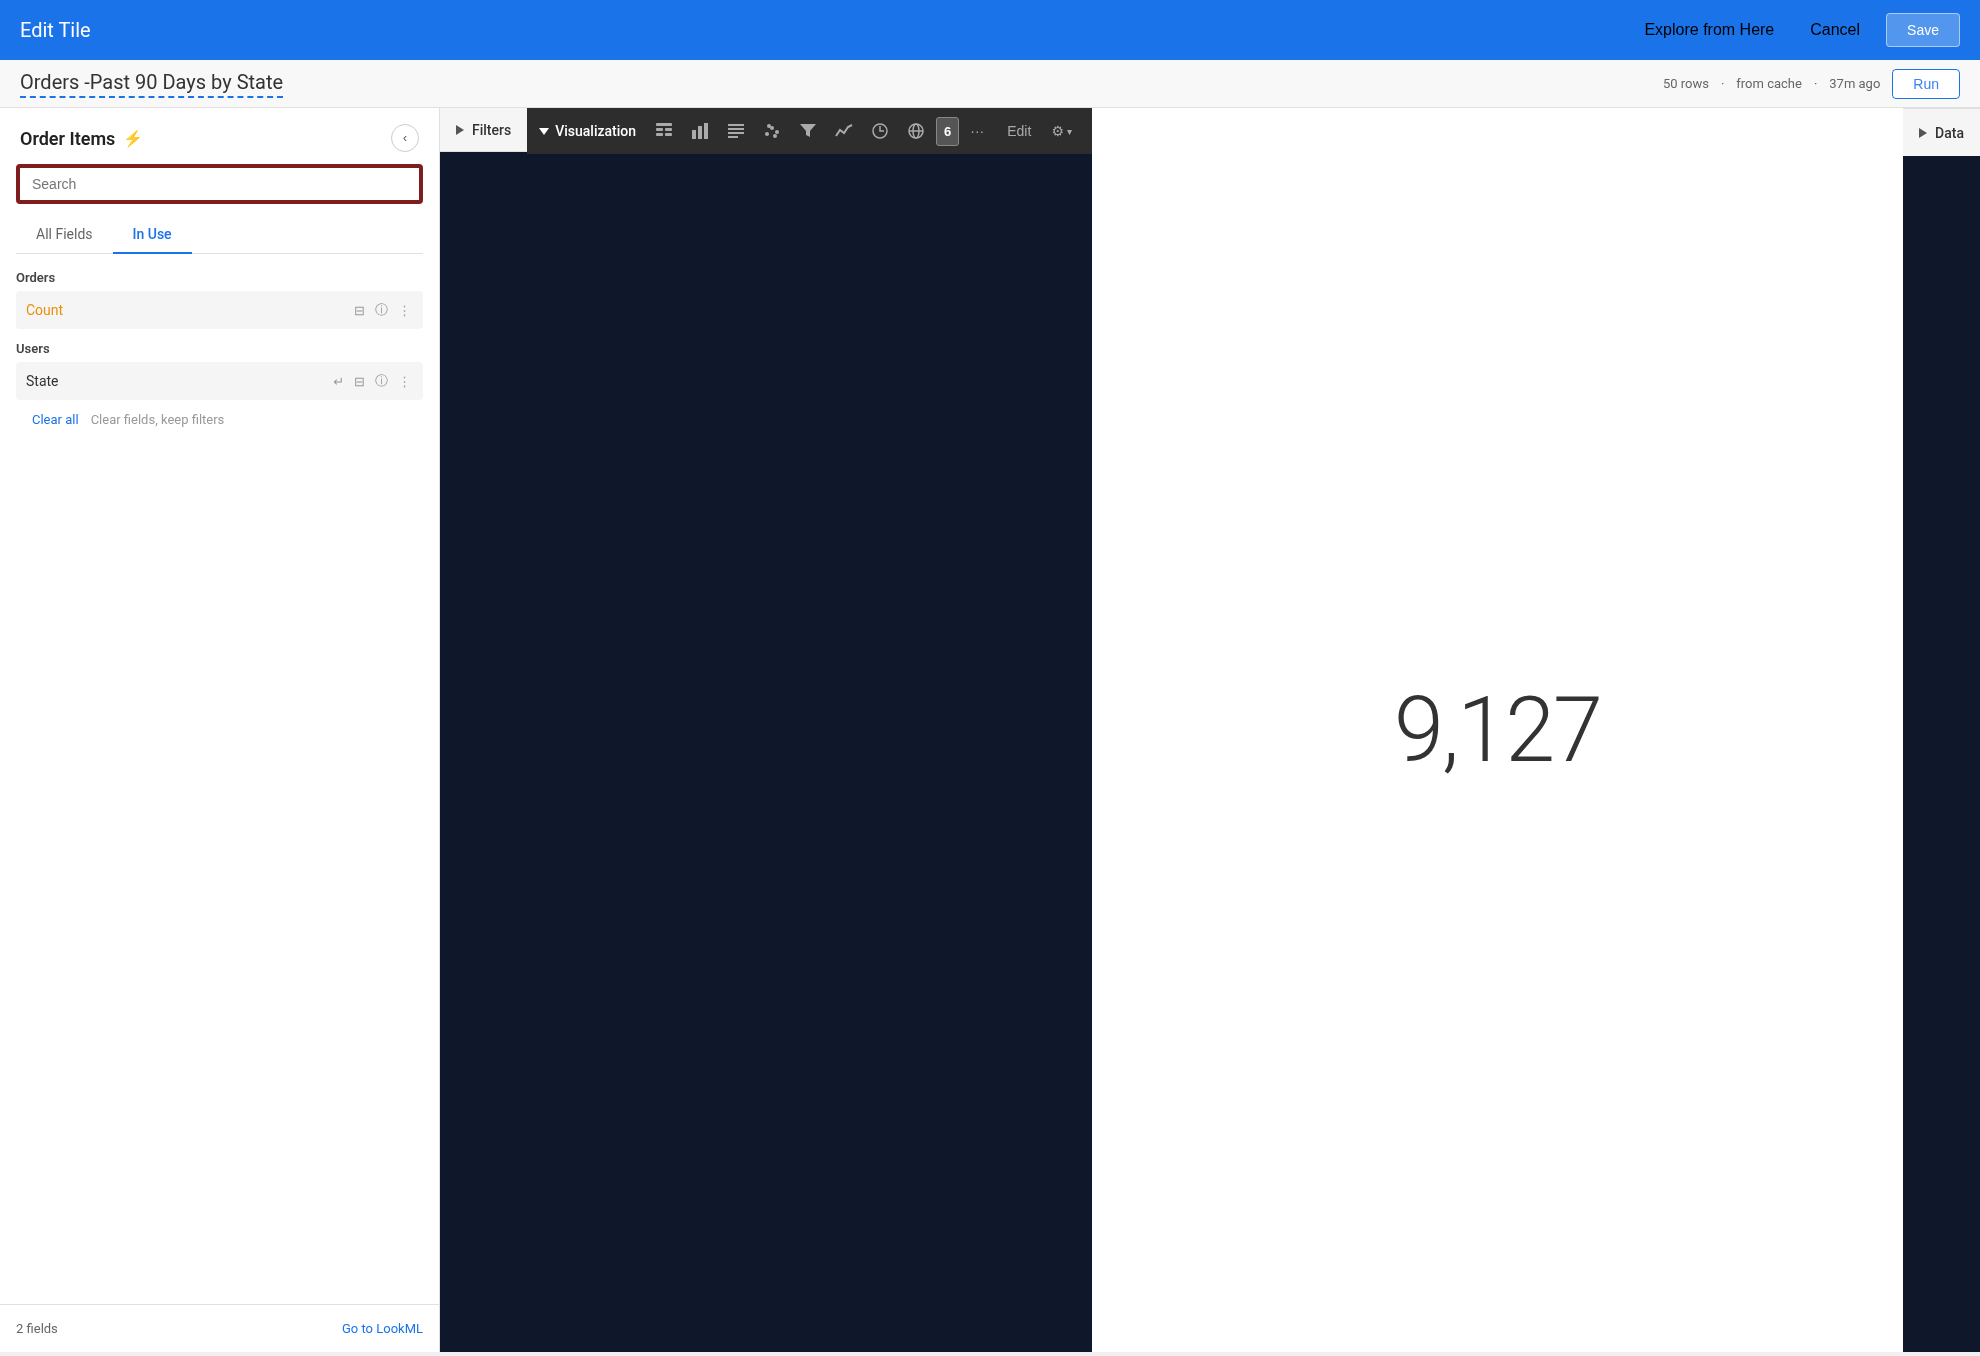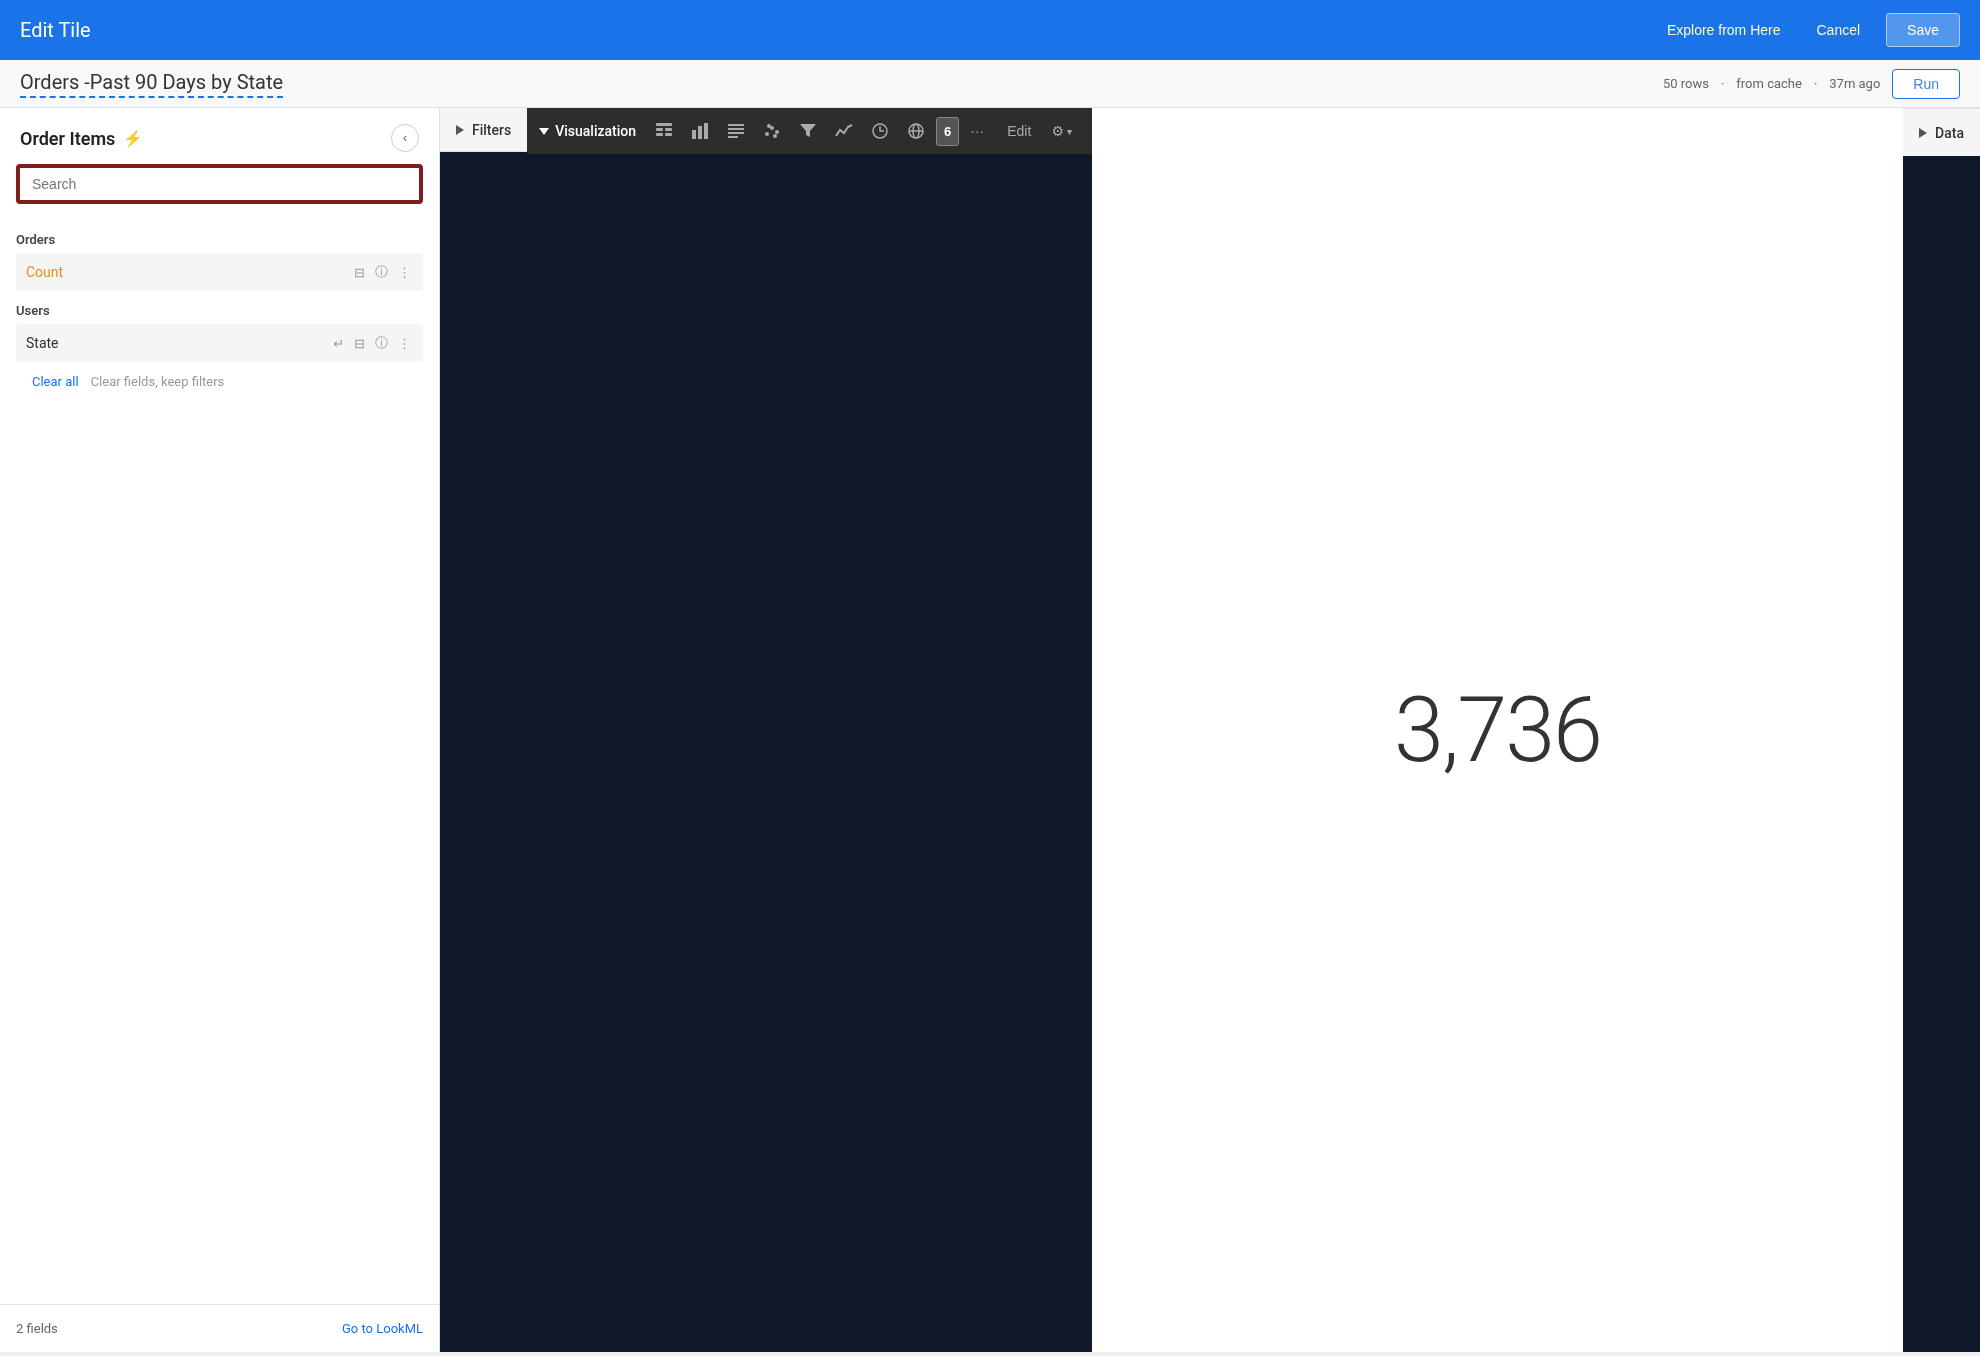--- a/index.html
+++ b/index.html
@@ -21,22 +21,22 @@
       color: white;
     }
     .top-header-actions {
       display: flex;
       align-items: center;
       gap: 16px;
     }
     .btn-link {
       background: none;
       border: none;
-      color: #fef9c3;
-      font-size: 14px;
+      color: #000000;
+      font-size: 16px;
       cursor: pointer;
       padding: 6px 10px;
       text-align: right;
     }
     .btn-save {
       background: rgba(255,255,255,0.25);
       border: 1px solid rgba(255,255,255,0.5);
       color: white;
       font-size: 14px;
       cursor: pointer;
@@ -399,20 +399,24 @@
         <span>Order Items</span>
         <span class="lightning-icon">⚡</span>
       </div>
       <button class="collapse-btn">
         <span>‹</span>
       </button>
     </div>
 
     <input class="search-box" type="text" placeholder="Search" style="">
 
+    <div class="tabs">
+      <div class="tab">All Fields</div>
+      <div class="tab active">In Use</div>
+    </div>
 
     <div class="fields-section">
 
       <div class="section-label">Orders</div>
       <div class="field-item">
         <span class="field-name-orange">Count</span>
         <div class="field-actions">
           <button class="field-action-btn" title="Filter">
             <span>⊟</span>
           </button>
@@ -546,21 +550,21 @@
       <div class="viz-spacer"></div>
 
       <button class="viz-edit-btn">Edit</button>
       <button class="viz-gear-btn">
         <span>⚙</span>
         <span style="font-size:10px;">▾</span>
       </button>
     </div>
 
     <div class="viz-content">
-      <span class="big-number">3,736</span>
+      <span class="big-number">9,127</span>
     </div>
 
     <div class="data-bar">
       <div class="data-toggle">
         <div class="triangle-right"></div>
         <span>Data</span>
       </div>
     </div>
 
   </div>

